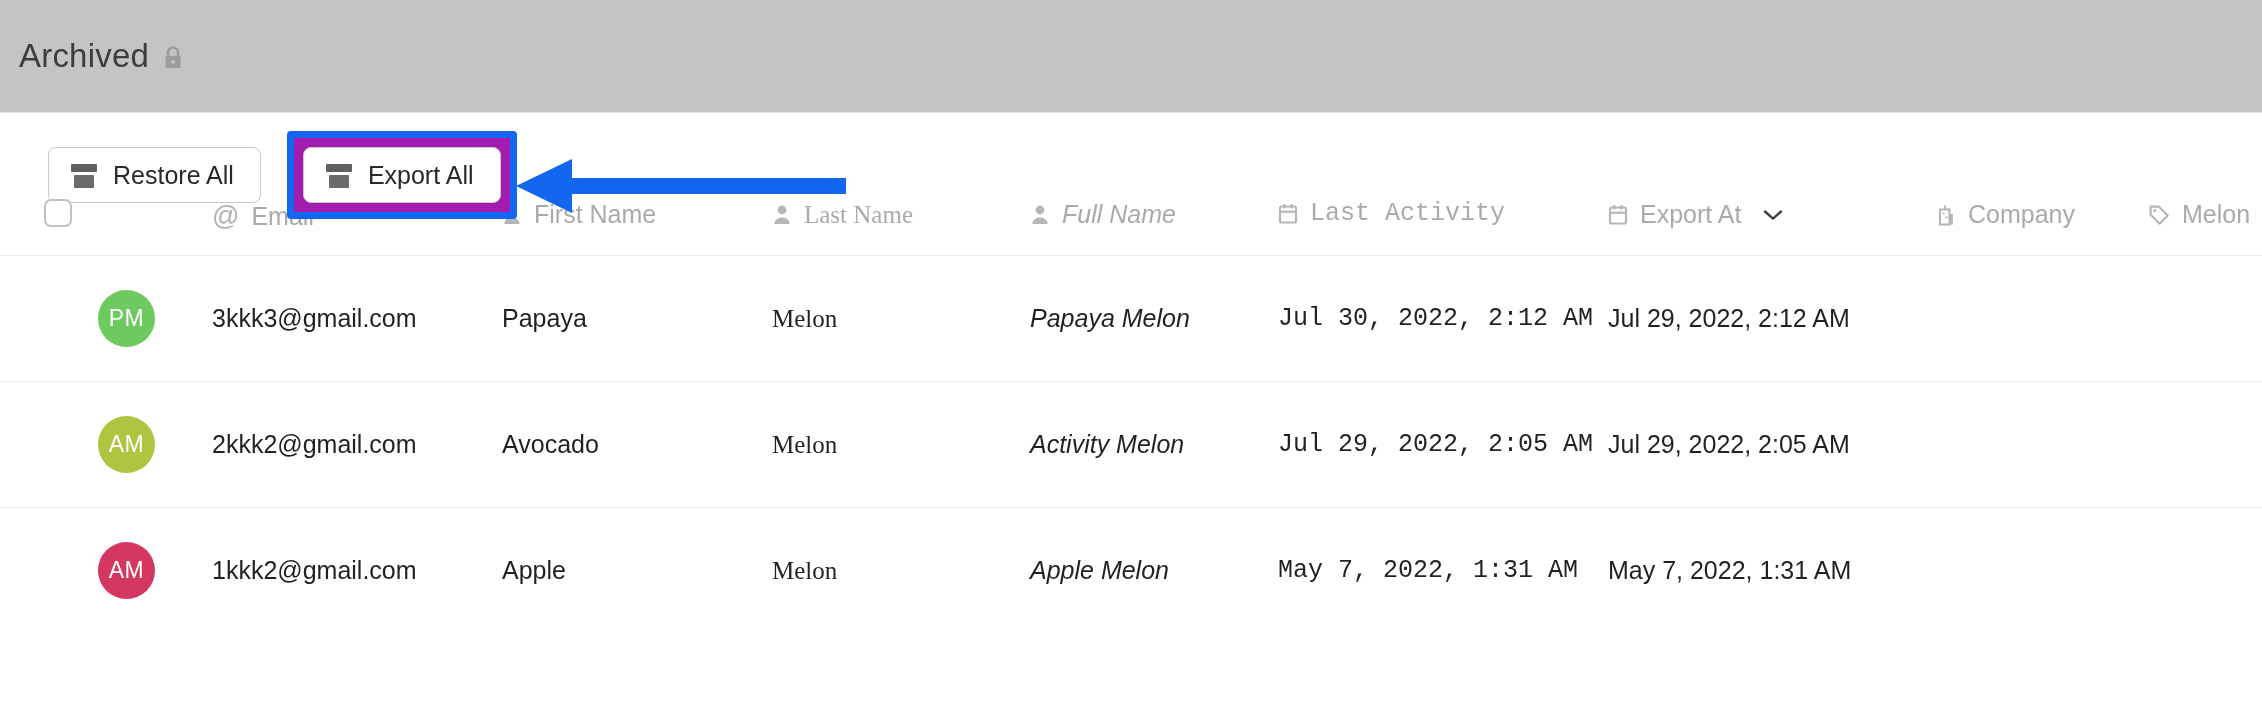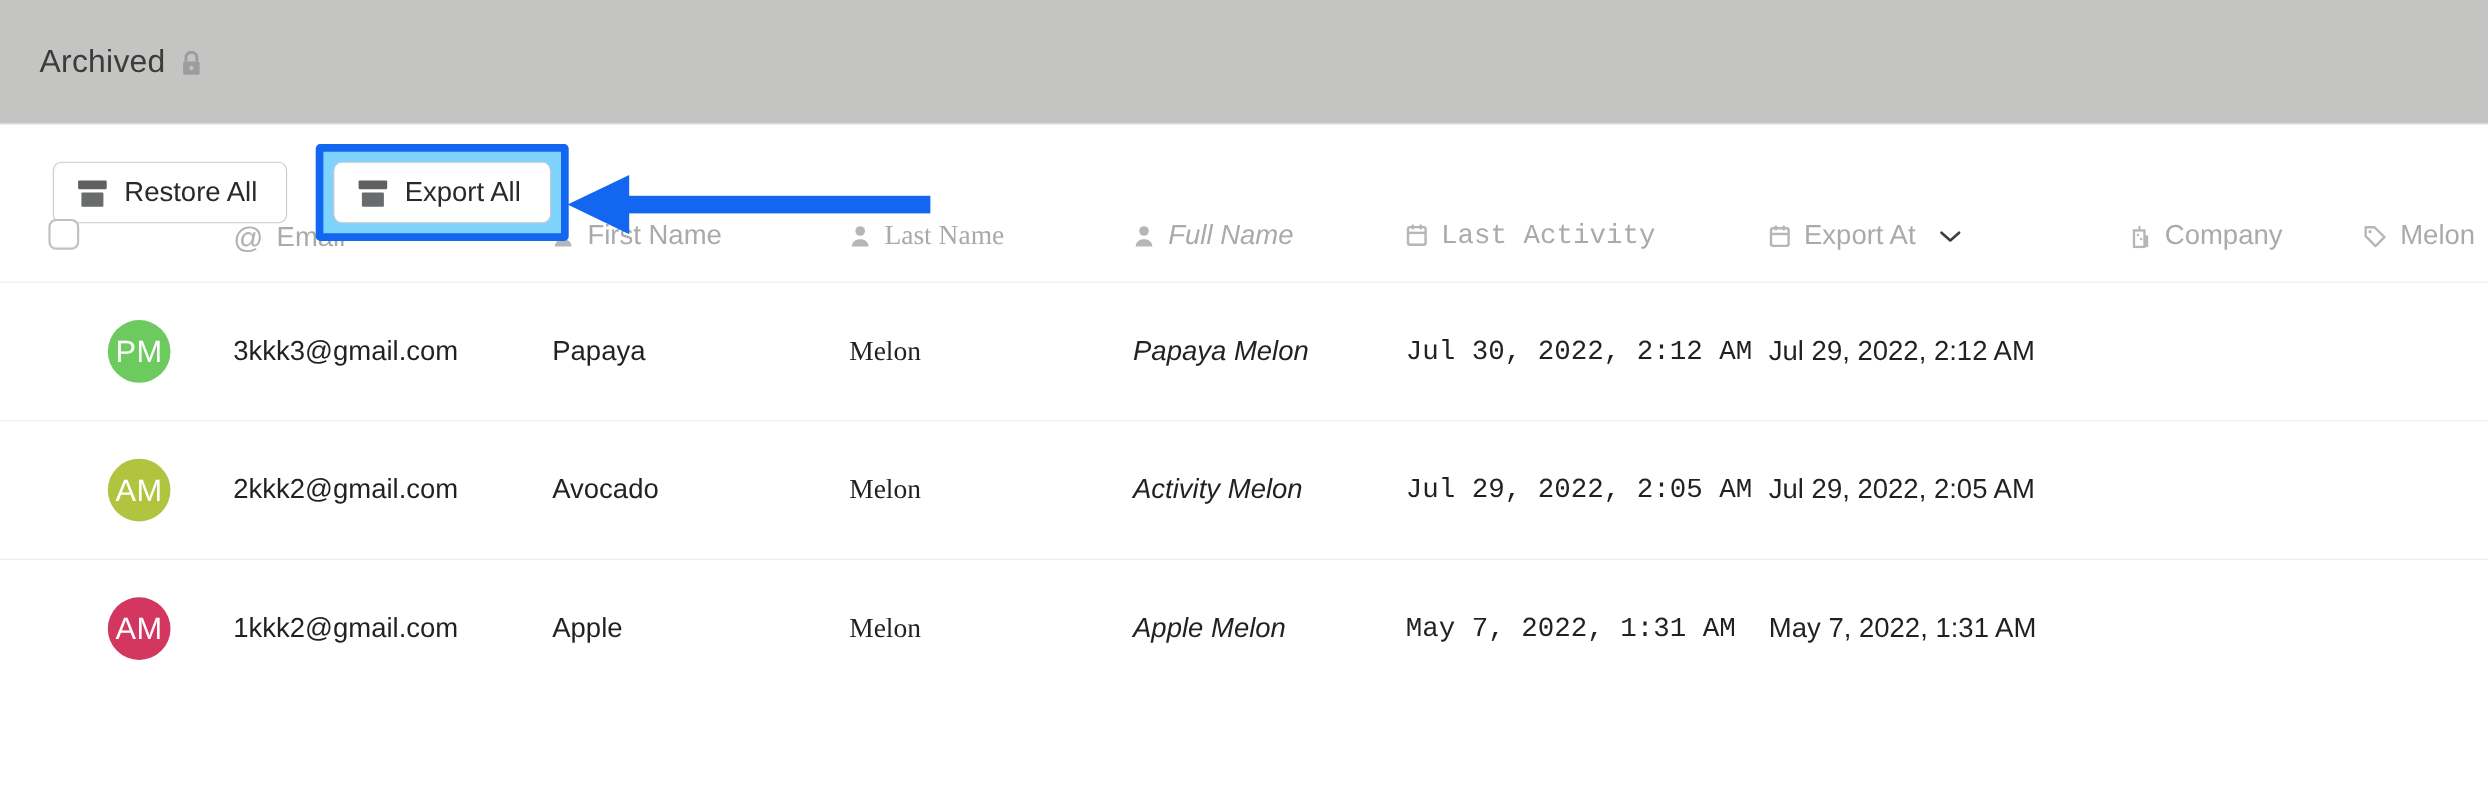--- a/index.html
+++ b/index.html
@@ -18,22 +18,22 @@
   
   .page-header {
     height: 113px;
     background: #c4c4c3;
     border-bottom: 1px solid #dfe3ea;
     display: flex;
     align-items: center;
     box-sizing: border-box;
   }
   .page-title {
-    margin-left: 36px;
-    font-size: 29px;
+    margin-left: 19px;
+    font-size: 33px;
     color: #3c3c3c;
     letter-spacing: .2px;
     font-weight: 400;
   }
   .lock-icon {
     margin-left: 14px;
     display: inline-flex;
     align-items: center;
     position: relative;
     top: 2px;
@@ -87,21 +87,21 @@
     border-radius: 1px;
   }
 
   
   .hl-wrap {
     position: relative;
     display: inline-flex;
     padding: 9px;
     border: 7px solid #1366ef;
     border-radius: 4px;
-    background: #7dd3fc;
+    background: #a21caf;
     box-sizing: border-box;
   }
 
   
   .anno-arrow {
     position: absolute;
     left: 516px;
     top: 155px;
     width: 330px;
     height: 62px;
@@ -162,21 +162,21 @@
     margin-left: 22px;
   }
   .avatar {
     width: 57px;
     height: 57px;
     border-radius: 50%;
     display: inline-flex;
     align-items: center;
     justify-content: center;
     color: #ffffff;
-    font-size: 28px;
+    font-size: 23px;
     letter-spacing: .5px;
     margin-left: 76px;
   }
   .at-sym { font-size: 27px; color: #b0b1b3; line-height: 1; }
   .chev { margin-left: 10px; display: inline-flex; }
   svg { display: block; }
 </style>
 </head>
 <body>
 

